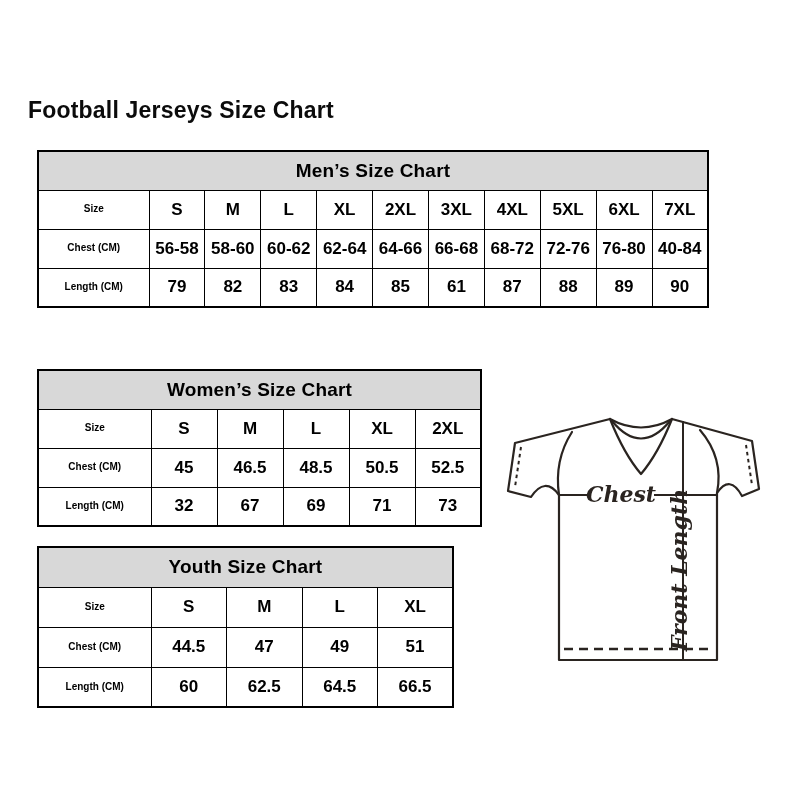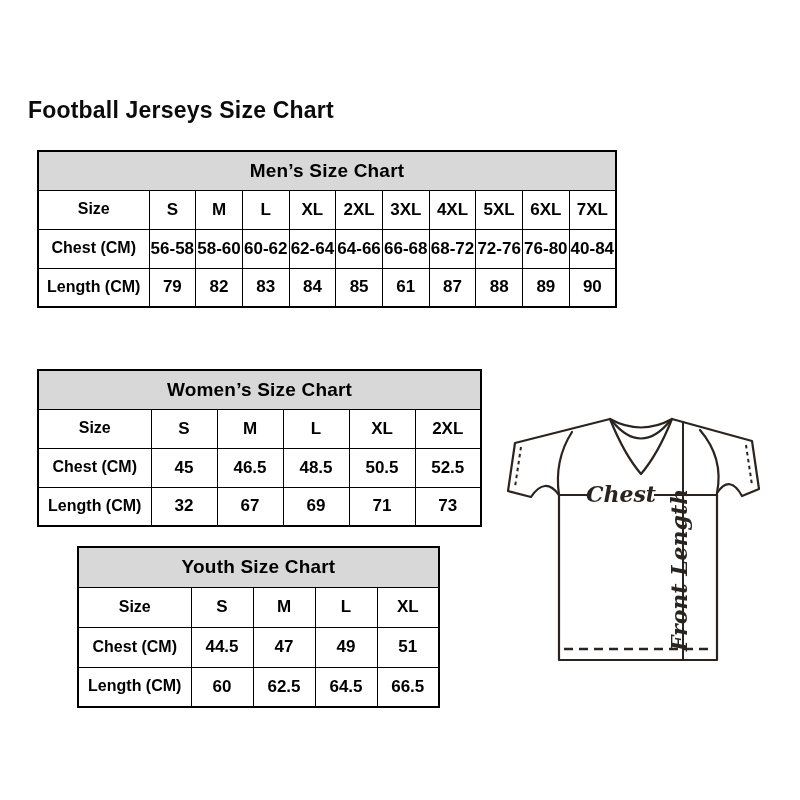--- a/index.html
+++ b/index.html
@@ -17,24 +17,24 @@
   }
   table.sizes td{
     border:1.5px solid var(--border,#000);
     text-align:center;vertical-align:middle;padding:0;
     font-weight:bold;font-size:17px;line-height:1.05;color:#000;
   }
   table.sizes td.hdr{
     background:var(--header-bg,#d8d8d8);
     font-size:19px;letter-spacing:.2px;
   }
-  table.sizes td.rowlabel{font-size:16px;}
-  #mens-table  {left:37px;top:150px;width:580px;}
+  table.sizes td.rowlabel{font-size:10px;}
+  #mens-table  {left:37px;top:150px;width:672px;}
   #womens-table{left:37px;top:369px;width:445px;}
-  #youth-table {left:37px;top:546px;width:363px;margin-left:40px;}
+  #youth-table {left:37px;top:546px;width:417px;}
   #mens-table tr, #womens-table tr{height:39px;}
   #youth-table tr{height:40px;}
   #mens-table col.c0{width:111px;}
   #womens-table col.c0, #youth-table col.c0{width:113px;}
   .jersey-wrap{position:absolute;left:502px;top:410px;width:272px;height:264px;}
   .sketch{stroke:var(--sketch-line,#2a2420);fill:none;stroke-width:2.2;stroke-linejoin:round;stroke-linecap:round;}
   .mline{stroke:var(--sketch-line,#2a2420);fill:none;stroke-width:2;}
   .dash-cuff{stroke:var(--sketch-line,#2a2420);stroke-width:2;stroke-dasharray:3.5,3.5;}
   .dash-hem{stroke:var(--sketch-line,#2a2420);stroke-width:2.4;stroke-dasharray:9,6;}
   .sketch-text{

